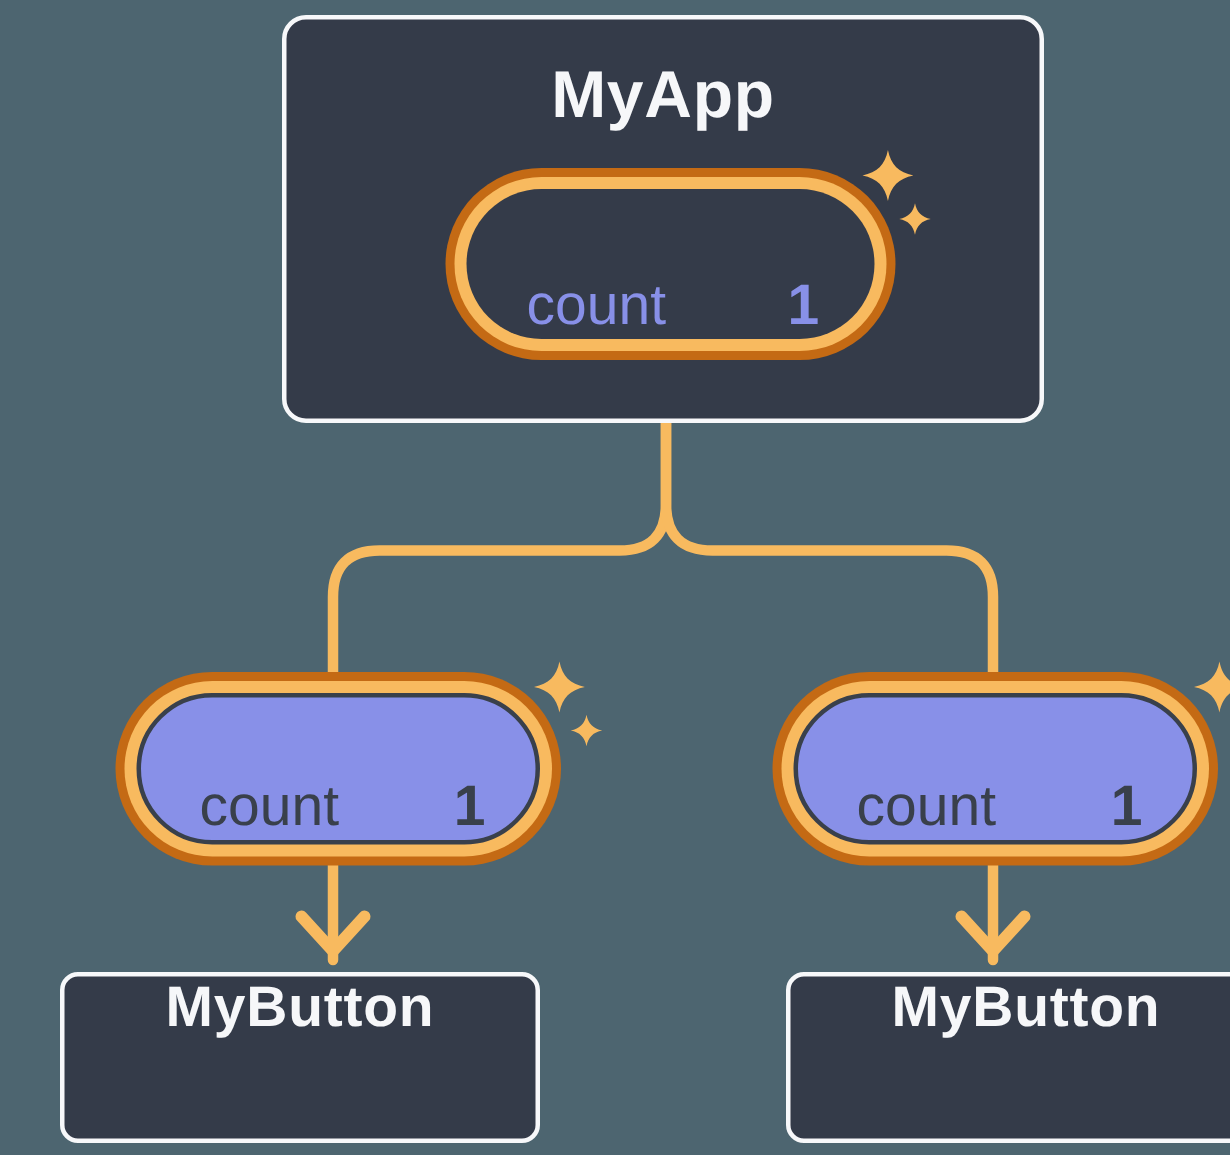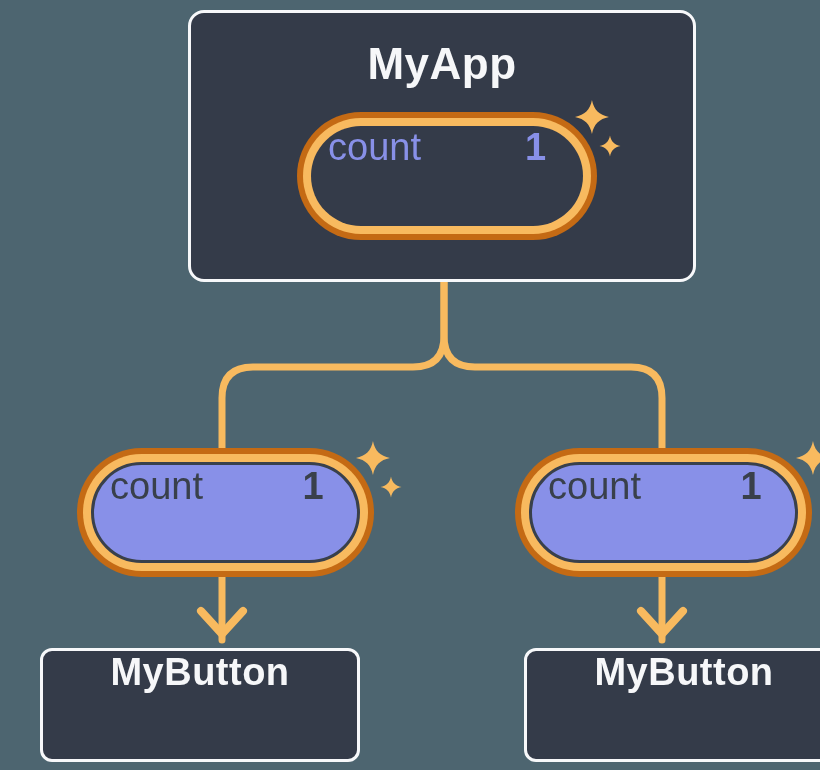--- a/index.html
+++ b/index.html
@@ -75,23 +75,22 @@
     background:var(--orange_light,#F8BA5F);
     border-radius:999px;
     padding:8px;
     box-sizing:border-box;
   }
   .pill-inner{
     width:100%;height:100%;
     border-radius:999px;
     overflow:hidden;
     display:flex;
-    align-items:flex-start;
+    align-items:flex-end;
     box-sizing:border-box;
-    gap:23px;
   }
   .pill-inner.dark{background:var(--card_bg,#343B49);}
   .pill-inner.light{
     background:var(--periwinkle,#8890E8);
     border:3px solid var(--ink,#39404B);
   }
   .pill-name{
     flex:1;
     display:flex;align-items:center;justify-content:center;
     font-size:38px;

